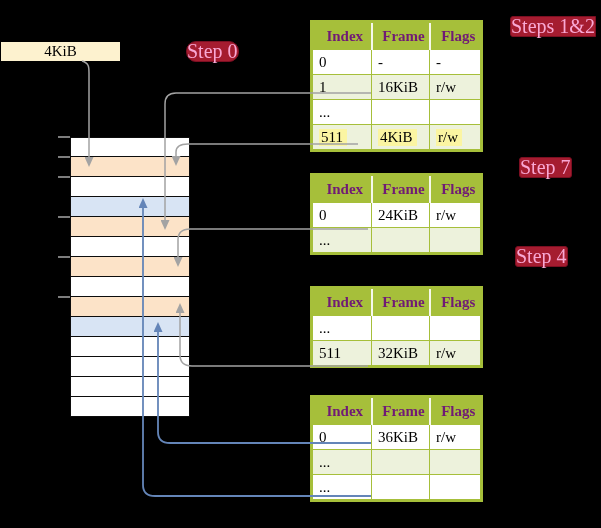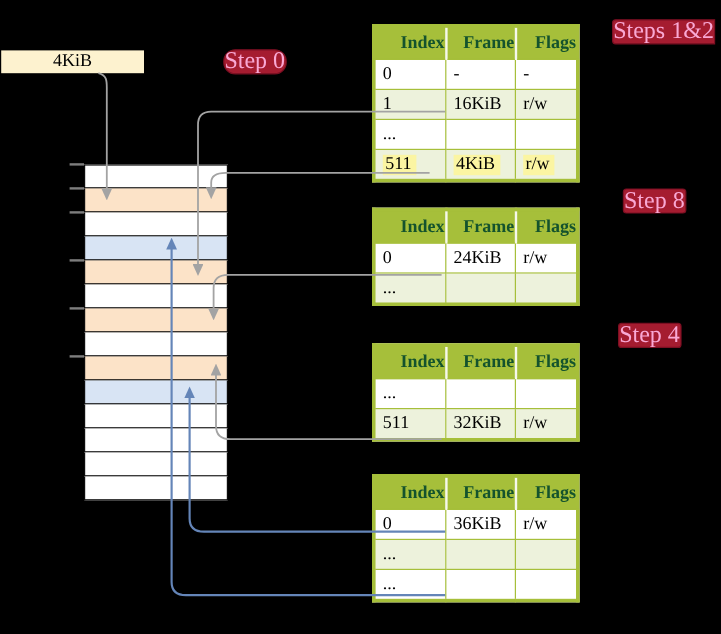--- a/index.html
+++ b/index.html
@@ -17,37 +17,37 @@
   }
   
   .badge{
     position:absolute;height:15px;background:#a51c30;color:#f9a8d4;
     font-size:20px;line-height:15px;padding:2px 0;border:1px solid #7c0f22;
     border-radius:3px;white-space:nowrap;
   }
   #badge-step0{left:186px;top:41px;border-radius:10px;}
   #badge-steps12{left:510px;top:16px;border-radius:3px 0 0 3px;}
   #badge-step3{left:519px;top:157px;}
-  #badge-step4{left:515px;top:269px;}
+  #badge-step4{left:515px;top:246px;}
   
   #memstack{position:absolute;left:70px;top:137px;width:120px;}
   .memrow{height:20px;box-sizing:border-box;border:1px solid #0c0c0c;border-top:none;}
   .memrow:first-child{border-top:1px solid #0c0c0c;}
   .memrow[data-kind="empty"]{background:#ffffff;}
   .memrow[data-kind="page-table"]{background:#fce3c8;}
   .memrow[data-kind="mapped-page"]{background:#d8e4f4;}
   .tick{position:absolute;left:58px;width:12px;height:2px;background:#7d7d7d;}
   
   table.ptable{
     position:absolute;width:170px;table-layout:fixed;border-collapse:collapse;
     background:#fff;border:3px solid #a6bf3a;font-size:15px;color:#000;
   }
   .ptable col.c1{width:60px;}.ptable col.c2{width:58px;}.ptable col.c3{width:52px;}
   .ptable th{
-    background:#a6bf3a;color:#14532d;font-weight:bold;text-align:right;
+    background:#a6bf3a;color:#701a75;font-weight:bold;text-align:center;
     height:26px;padding:0 0 0 6px;border-left:2px solid #f6f8ec;font-size:15px;
   }
   .ptable th:first-child{border-left:none;}
   .ptable td{
     height:24px;padding:0 0 0 6px;border:1px solid #a6bf3a;
     overflow:hidden;white-space:nowrap;
   }
   .ptable tbody tr:nth-child(even) td{background:#edf2dc;}
   .hl{background:#fbf5a2;padding:0 4px 1px 2px;}
   #table1{left:310px;top:20px;}
@@ -59,21 +59,21 @@
 </style>
 </head>
 <body>
 
 <div id="canvas">
 
   <div class="frame-box">4KiB</div>
 
   <div class="badge" id="badge-step0">Step 0</div>
   <div class="badge" id="badge-steps12">Steps 1&amp;2</div>
-  <div class="badge" id="badge-step3">Step 8</div>
+  <div class="badge" id="badge-step3">Step 7</div>
   <div class="badge" id="badge-step4">Step 4</div>
 
   <div id="memstack">
     <div class="memrow" data-kind="empty"></div>
     <div class="memrow" data-kind="page-table"></div>
     <div class="memrow" data-kind="empty"></div>
     <div class="memrow" data-kind="mapped-page"></div>
     <div class="memrow" data-kind="page-table"></div>
     <div class="memrow" data-kind="empty"></div>
     <div class="memrow" data-kind="page-table"></div>

